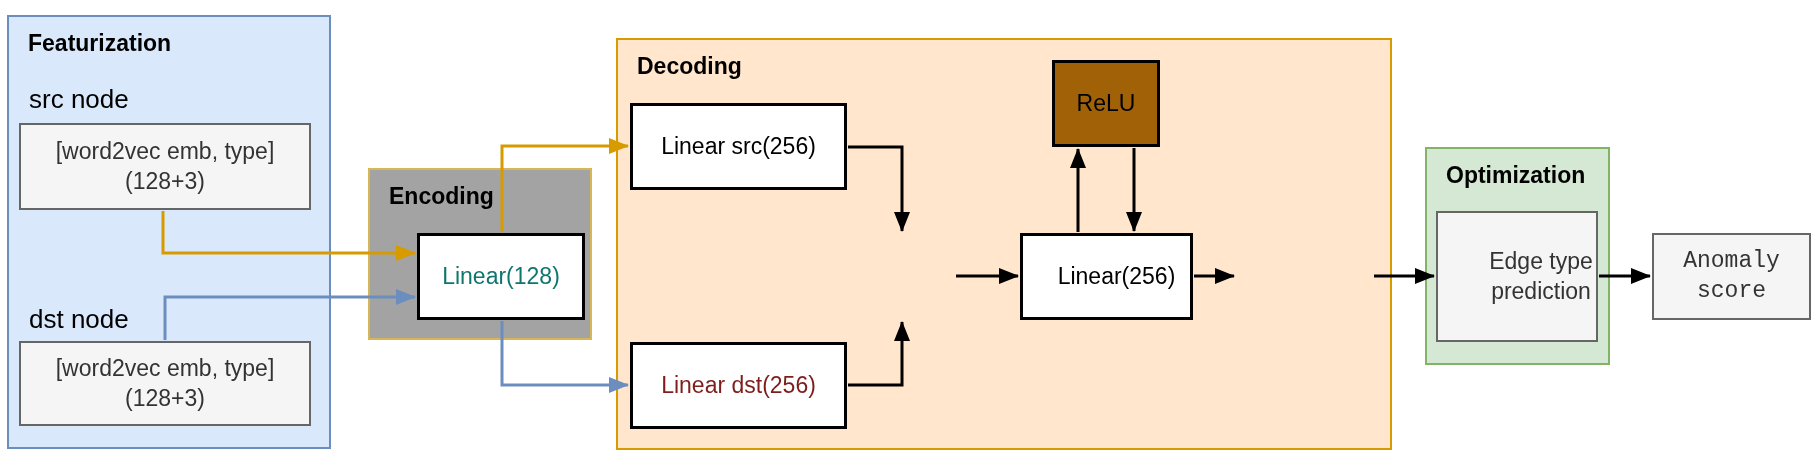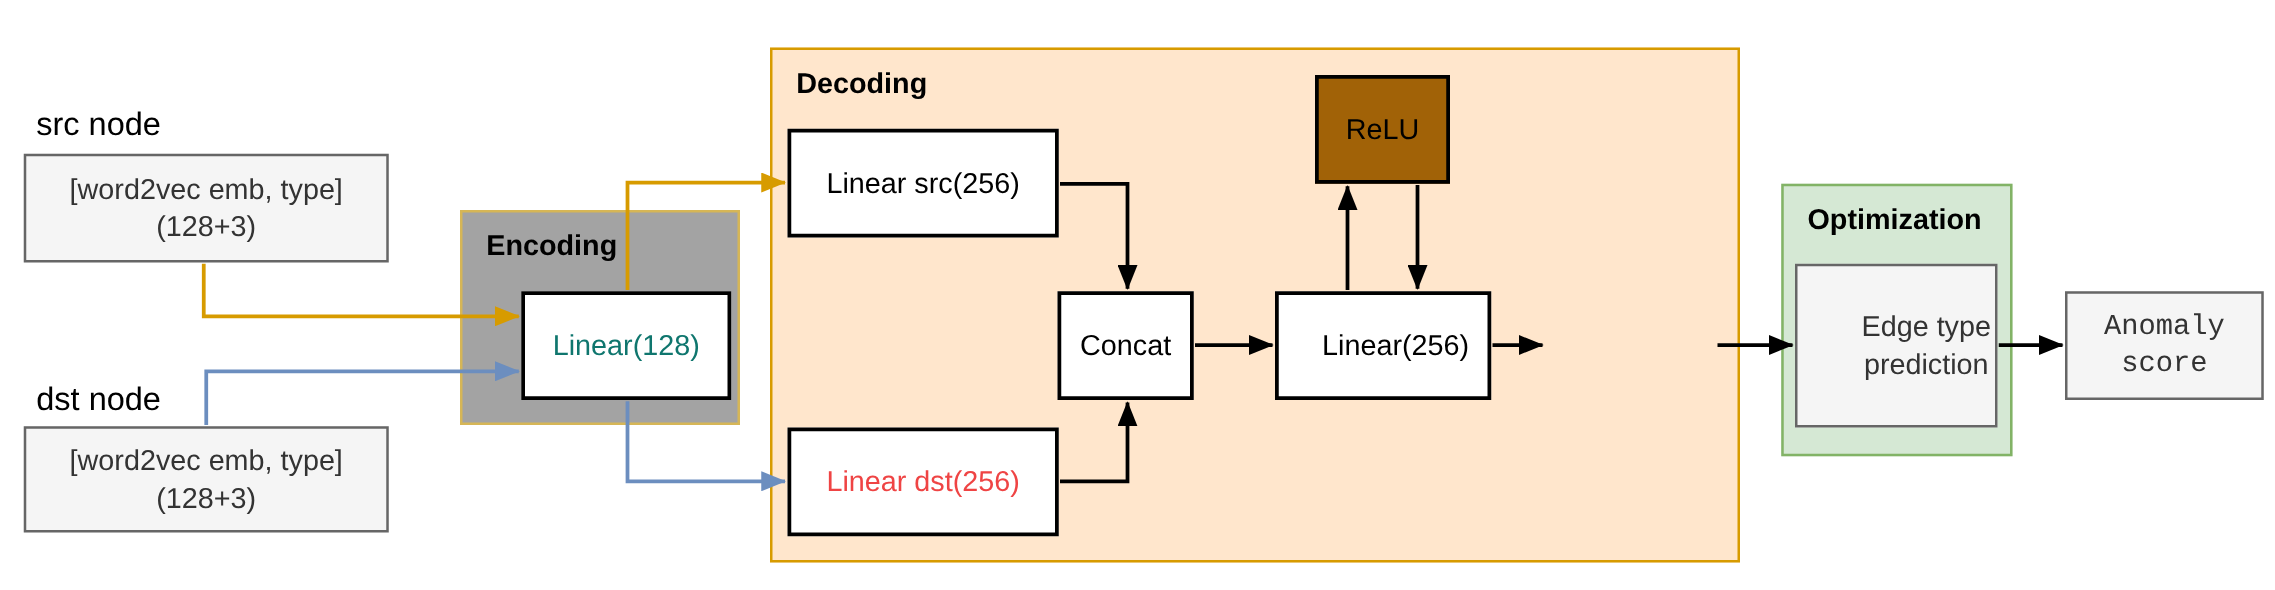--- a/index.html
+++ b/index.html
@@ -46,20 +46,23 @@
   svg.edges {
     position: absolute;
     left: 0; top: 0;
     pointer-events: none;
   }
 </style>
 </head>
 <body>
 
 <div id="stage">
+    <div class="container" style="left: 7px; top: 15px; width: 324px; height: 434px; background: rgb(218, 232, 252); border-color: rgb(108, 142, 191);">
+      <div class="container-title">Featurization</div>
+    </div>
     <div class="container" style="left: 368px; top: 168px; width: 224px; height: 172px; background: #a3a3a3; border-color: rgb(214, 182, 86);">
       <div class="container-title">Encoding</div>
     </div>
     <div class="container" style="left: 616px; top: 38px; width: 776px; height: 412px; background: rgb(255, 230, 204); border-color: rgb(215, 155, 0);">
       <div class="container-title">Decoding</div>
     </div>
     <div class="container" style="left: 1425px; top: 147px; width: 185px; height: 218px; background: rgb(213, 232, 212); border-color: rgb(130, 179, 102);">
       <div class="container-title">Optimization</div>
     </div>
     <div class="floating-label" style="left: 29px; top: 84px;">src node</div>
@@ -71,25 +74,22 @@
     <div class="node" style="left: 19px; top: 341px; width: 292px; height: 85px; background: rgb(245, 245, 245); border: 2px solid rgb(102, 102, 102); color: rgb(51, 51, 51);">
       <div>[word2vec emb, type]</div>
       <div>(128+3)</div>
     </div>
     <div class="node" style="left: 417px; top: 233px; width: 168px; height: 87px; background: rgb(255, 255, 255); border: 3px solid rgb(0, 0, 0); color: #0f766e;">
       <div>Linear(128)</div>
     </div>
     <div class="node" style="left: 630px; top: 103px; width: 217px; height: 87px; background: rgb(255, 255, 255); border: 3px solid rgb(0, 0, 0); color: rgb(0, 0, 0);">
       <div>Linear src(256)</div>
     </div>
-    <div class="node" style="left: 630px; top: 342px; width: 217px; height: 87px; background: rgb(255, 255, 255); border: 3px solid rgb(0, 0, 0); color: #ef4444;">
+    <div class="node" style="left: 630px; top: 342px; width: 217px; height: 87px; background: rgb(255, 255, 255); border: 3px solid rgb(0, 0, 0); color: #7f1d1d;">
       <div>Linear dst(256)</div>
-    </div>
-    <div class="node" style="left: 846px; top: 233px; width: 109px; height: 87px; background: rgb(255, 255, 255); border: 3px solid rgb(0, 0, 0); color: rgb(0, 0, 0);">
-      <div>Concat</div>
     </div>
     <div class="node" style="left: 1052px; top: 60px; width: 108px; height: 87px; background: #a16207; border: 3px solid rgb(0, 0, 0); color: rgb(0, 0, 0);">
       <div>ReLU</div>
     </div>
     <div class="node" style="left: 1020px; top: 233px; width: 173px; height: 87px; background: rgb(255, 255, 255); border: 3px solid rgb(0, 0, 0); color: rgb(0, 0, 0); padding-left: 20px;">
       <div>Linear(256)</div>
     </div>
     <div class="node" style="left: 1436px; top: 211px; width: 162px; height: 131px; background: rgb(245, 245, 245); border: 2px solid rgb(102, 102, 102); color: rgb(51, 51, 51); padding-left: 48px;">
       <div>Edge type</div>
       <div>prediction</div>

